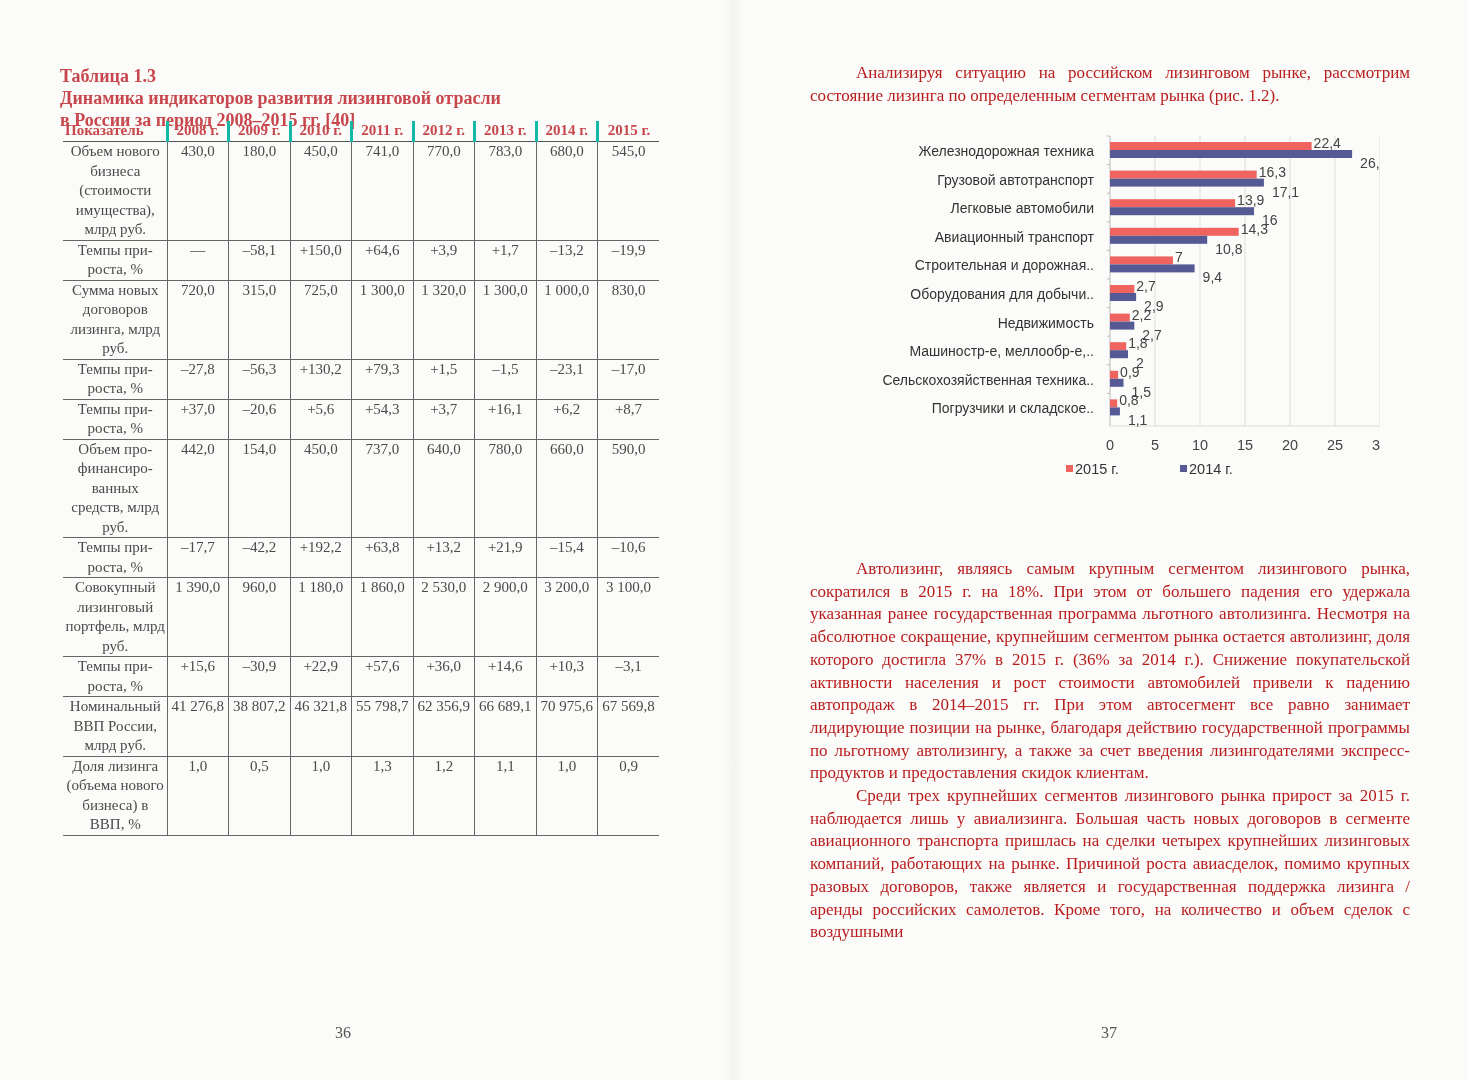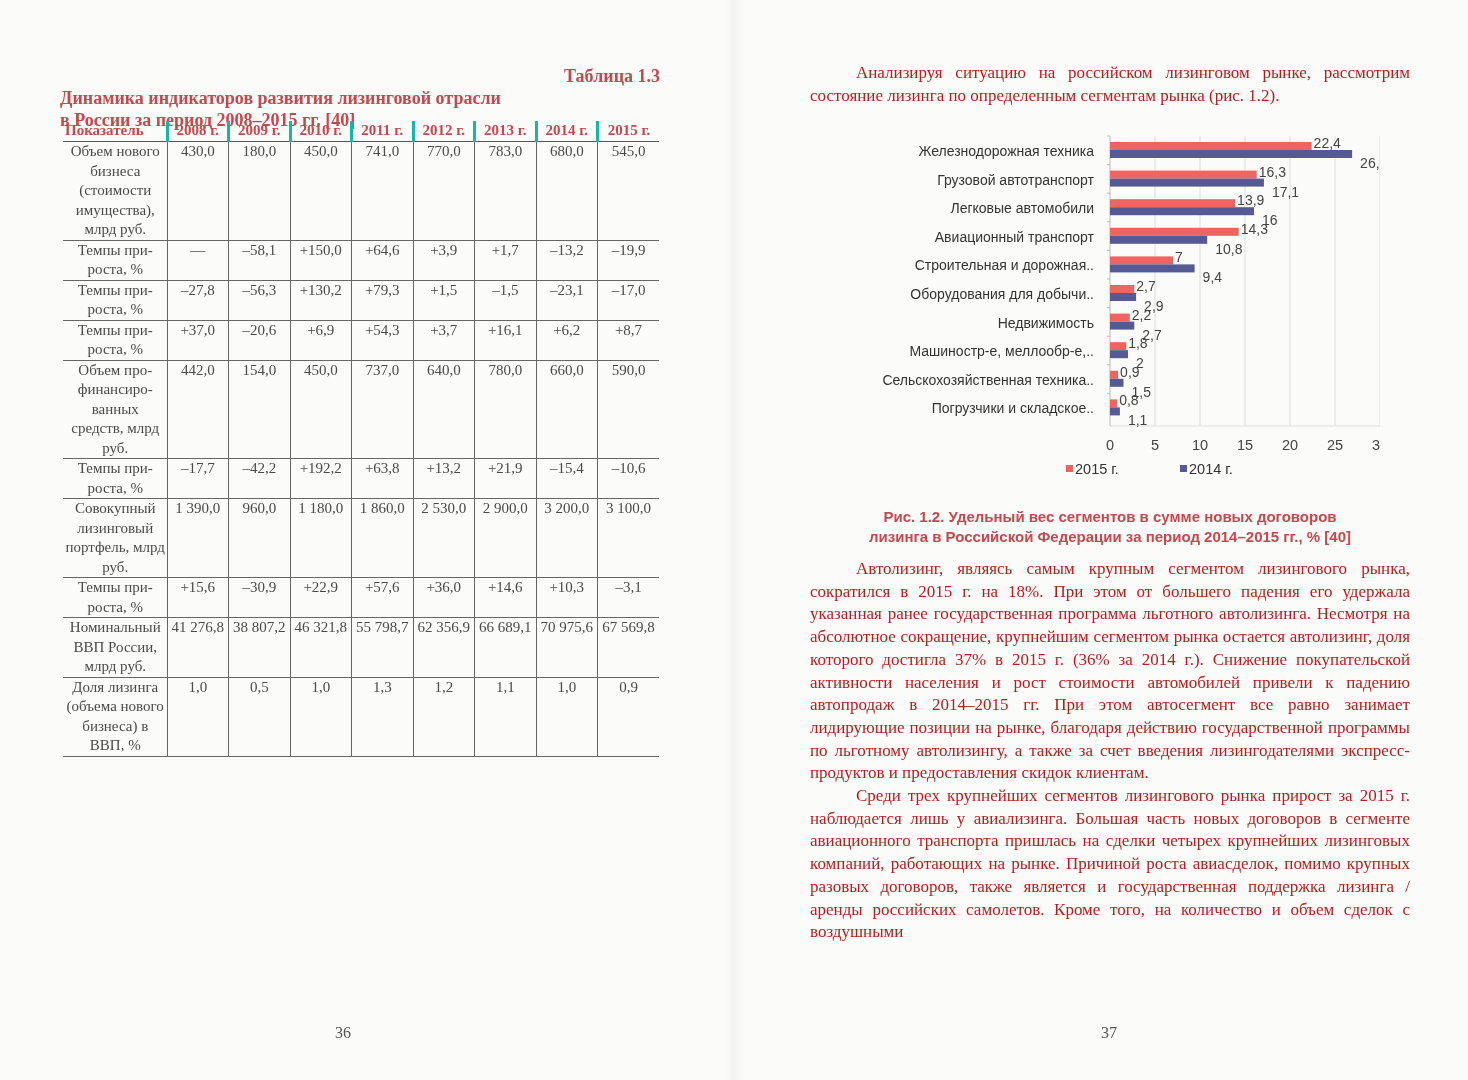--- a/index.html
+++ b/index.html
@@ -7,21 +7,21 @@
     width: 1468px; height: 1080px; background: #fbfbf9; position: relative; overflow: hidden;
     font-family: "Liberation Serif", "DejaVu Serif", serif; color: #3a3a3a;
   }
   .page { position: absolute; top: 0; height: 1080px; }
   #page-left { left: 0; width: 734px; }
   #page-right { left: 734px; width: 734px; }
   .gutter { position: absolute; left: 724px; top: 0; width: 20px; height: 1080px;
     background: linear-gradient(to right, rgba(0,0,0,0), rgba(0,0,0,0.03), rgba(0,0,0,0)); }
 
   .table-caption { position: absolute; left: 60px; width: 600px; color: #c8474d; font-weight: bold; }
-  .table-number { top: 66px; text-align: right; font-size: 18px; }
+  .table-number { top: 66px; font-size: 18px; }
   .table-title { top: 87px; text-align: left; font-size: 18px; line-height: 22px; }
 
   table.data-table {
     position: absolute; left: 63px; top: 121px; width: 596px;
     border-collapse: collapse; font-size: 15px; line-height: 19.5px; color: #4a4a4a;
     table-layout: fixed;
   }
   table.data-table th {
     color: #c8474d; font-weight: bold; font-size: 15px; padding: 0 2px; height: 20px;
     border-bottom: 1.5px solid #555; border-left: 3px solid #14b8a6; text-align: center; white-space: nowrap;
@@ -105,35 +105,46 @@
           <td>—</td>
           <td>–58,1</td>
           <td>+150,0</td>
           <td>+64,6</td>
           <td>+3,9</td>
           <td>+1,7</td>
           <td>–13,2</td>
           <td>–19,9</td>
         </tr>
         <tr>
+          <td class="label">Сумма новых договоров лизинга, млрд руб.</td>
+          <td>720,0</td>
+          <td>315,0</td>
+          <td>725,0</td>
+          <td>1 300,0</td>
+          <td>1 320,0</td>
+          <td>1 300,0</td>
+          <td>1 000,0</td>
+          <td>830,0</td>
+        </tr>
+        <tr>
           <td class="label">Темпы при­роста, %</td>
           <td>–27,8</td>
           <td>–56,3</td>
           <td>+130,2</td>
           <td>+79,3</td>
           <td>+1,5</td>
           <td>–1,5</td>
           <td>–23,1</td>
           <td>–17,0</td>
         </tr>
         <tr>
           <td class="label">Темпы при­роста, %</td>
           <td>+37,0</td>
           <td>–20,6</td>
-          <td>+6,9</td>
+          <td>+5,6</td>
           <td>+54,3</td>
           <td>+3,7</td>
           <td>+16,1</td>
           <td>+6,2</td>
           <td>+8,7</td>
         </tr>
         <tr>
           <td class="label">Объем про­финансиро­ванных средств, млрд руб.</td>
           <td>442,0</td>
           <td>154,0</td>
@@ -287,24 +298,20 @@
       <rect x="290" y="271.40000000000003" width="7.199999999999989" height="8" fill="#f0645f"></rect>
       <text x="299.2" y="277.40000000000003" class="val-label">0,8</text>
       <rect x="290" y="279.40000000000003" width="9.899999999999977" height="8" fill="#565a94"></rect>
       <text x="307.9" y="297.40000000000003" class="val-label">1,1</text>
       <rect x="246" y="337" width="7" height="7" fill="#f0645f"></rect>
       <text x="255" y="346" class="legend-label">2015 г.</text>
       <rect x="360" y="337" width="7" height="7" fill="#565a94"></rect>
       <text x="369" y="346" class="legend-label">2014 г.</text>
     </svg>
 
-  <div class="figure-caption">
-    <div>Рис. 1.2. Удельный вес сегментов в сумме новых договоров</div>
-    <div>лизинга в Российской Федерации за период 2014–2015 гг., % [40]</div>
-  </div>
 
   <div class="body-text" id="main-text">
     <p>Автолизинг, являясь самым крупным сегментом лизингового рынка, сократился в 2015 г. на 18%. При этом от большего падения его удержала указанная ранее государственная программа льготного автолизинга. Несмотря на абсолютное сокращение, крупнейшим сегментом рынка остается автолизинг, доля которого достигла 37% в 2015 г. (36% за 2014 г.). Снижение покупательской активности населения и рост стоимости автомобилей привели к падению автопродаж в 2014–2015 гг. При этом автосегмент все равно занимает лидирующие позиции на рынке, благодаря действию государственной программы по льготному автолизингу, а также за счет введения лизингодателями экспресс-продуктов и предоставления скидок клиентам.</p>
     <p>Среди трех крупнейших сегментов лизингового рынка прирост за 2015 г. наблюдается лишь у авиализинга. Большая часть новых договоров в сегменте авиационного транспорта пришлась на сделки четырех крупнейших лизинговых компаний, работающих на рынке. Причиной роста авиасделок, помимо крупных разовых договоров, также является и государственная поддержка лизинга / аренды российских самолетов. Кроме того, на количество и объем сделок с воздушными</p>
   </div>
 
   <div class="page-number">37</div>
 </div>
 
 </body></html>

